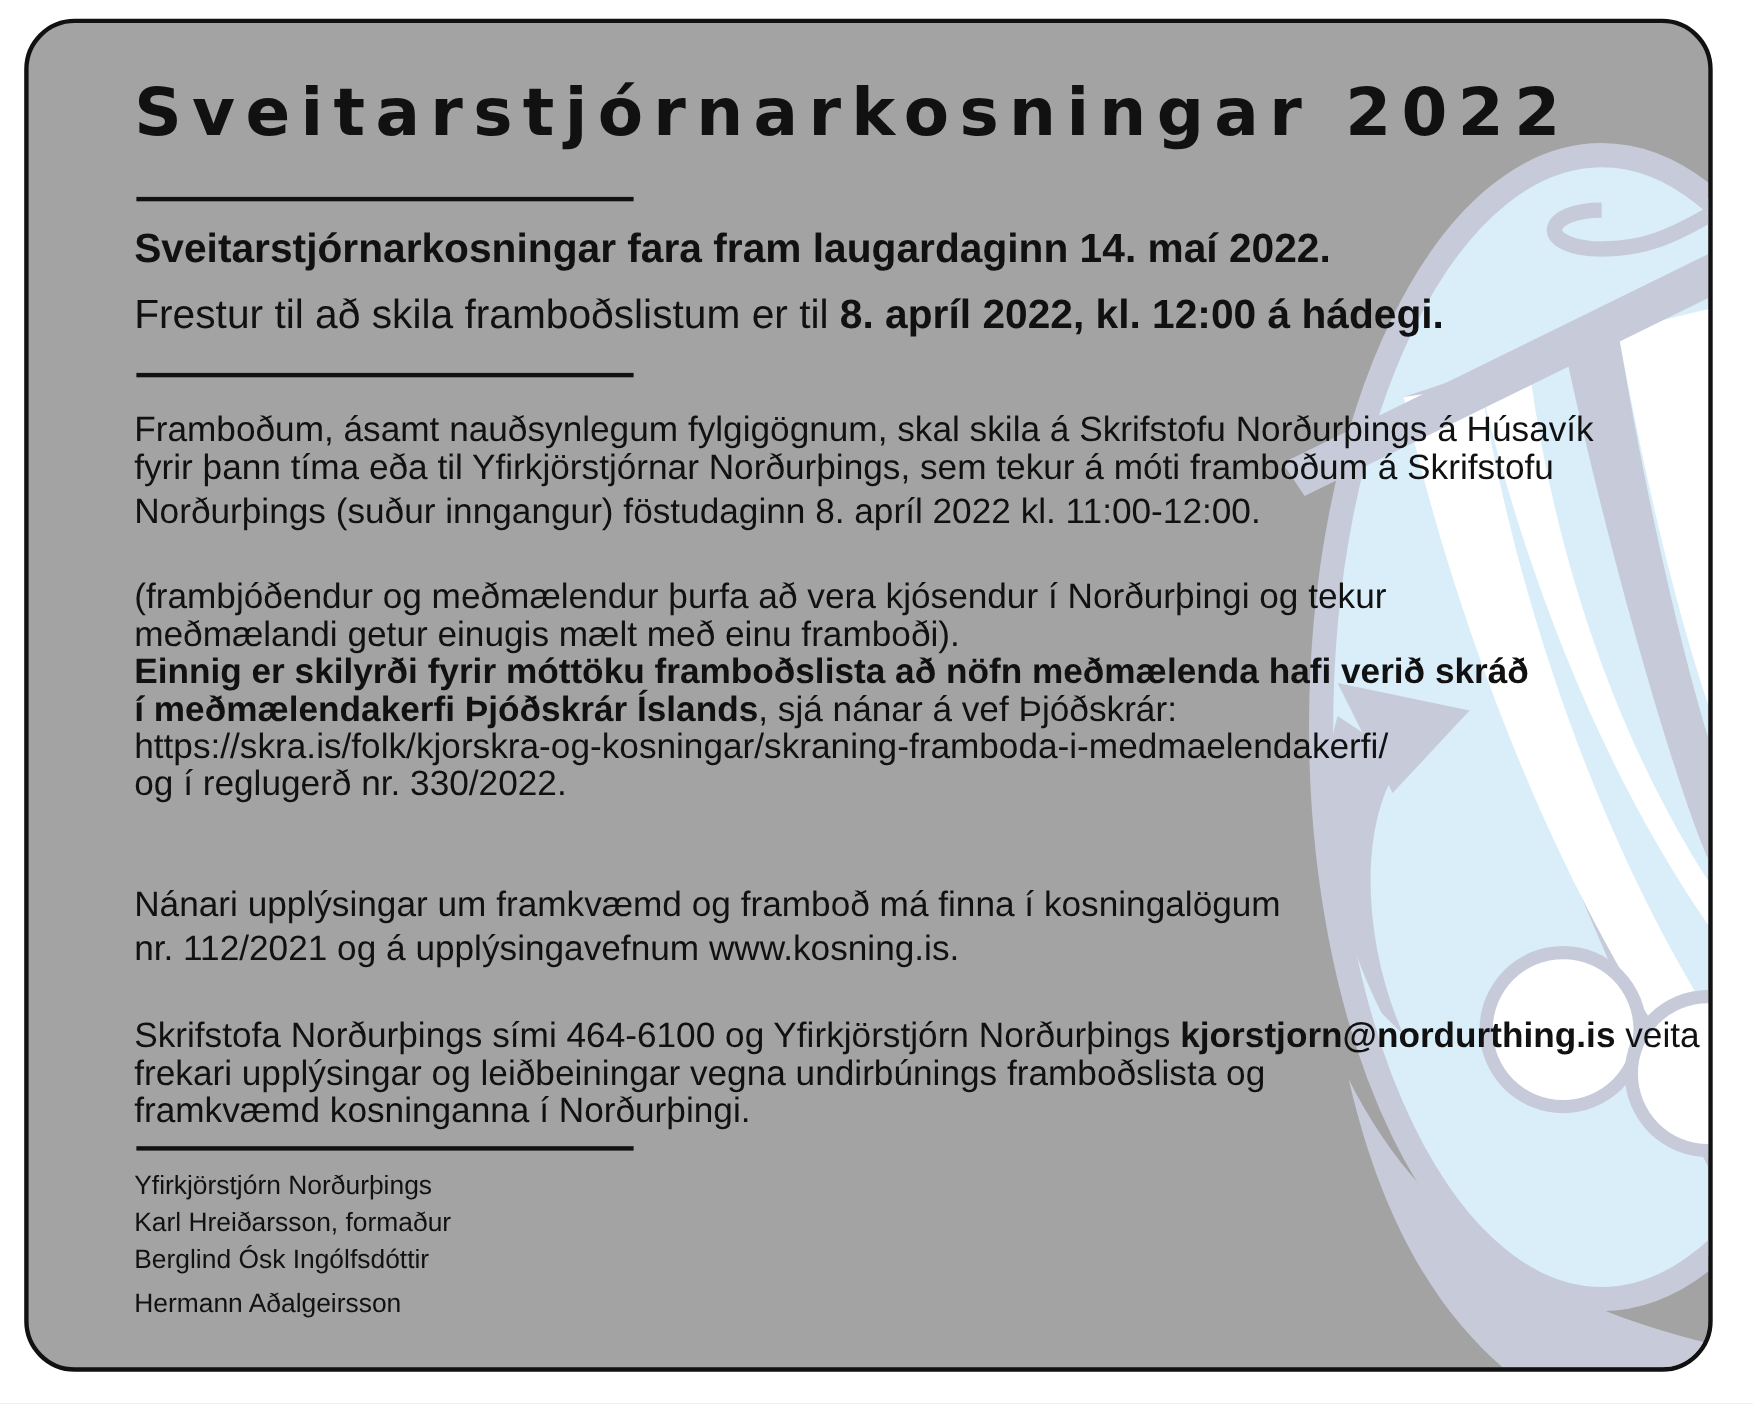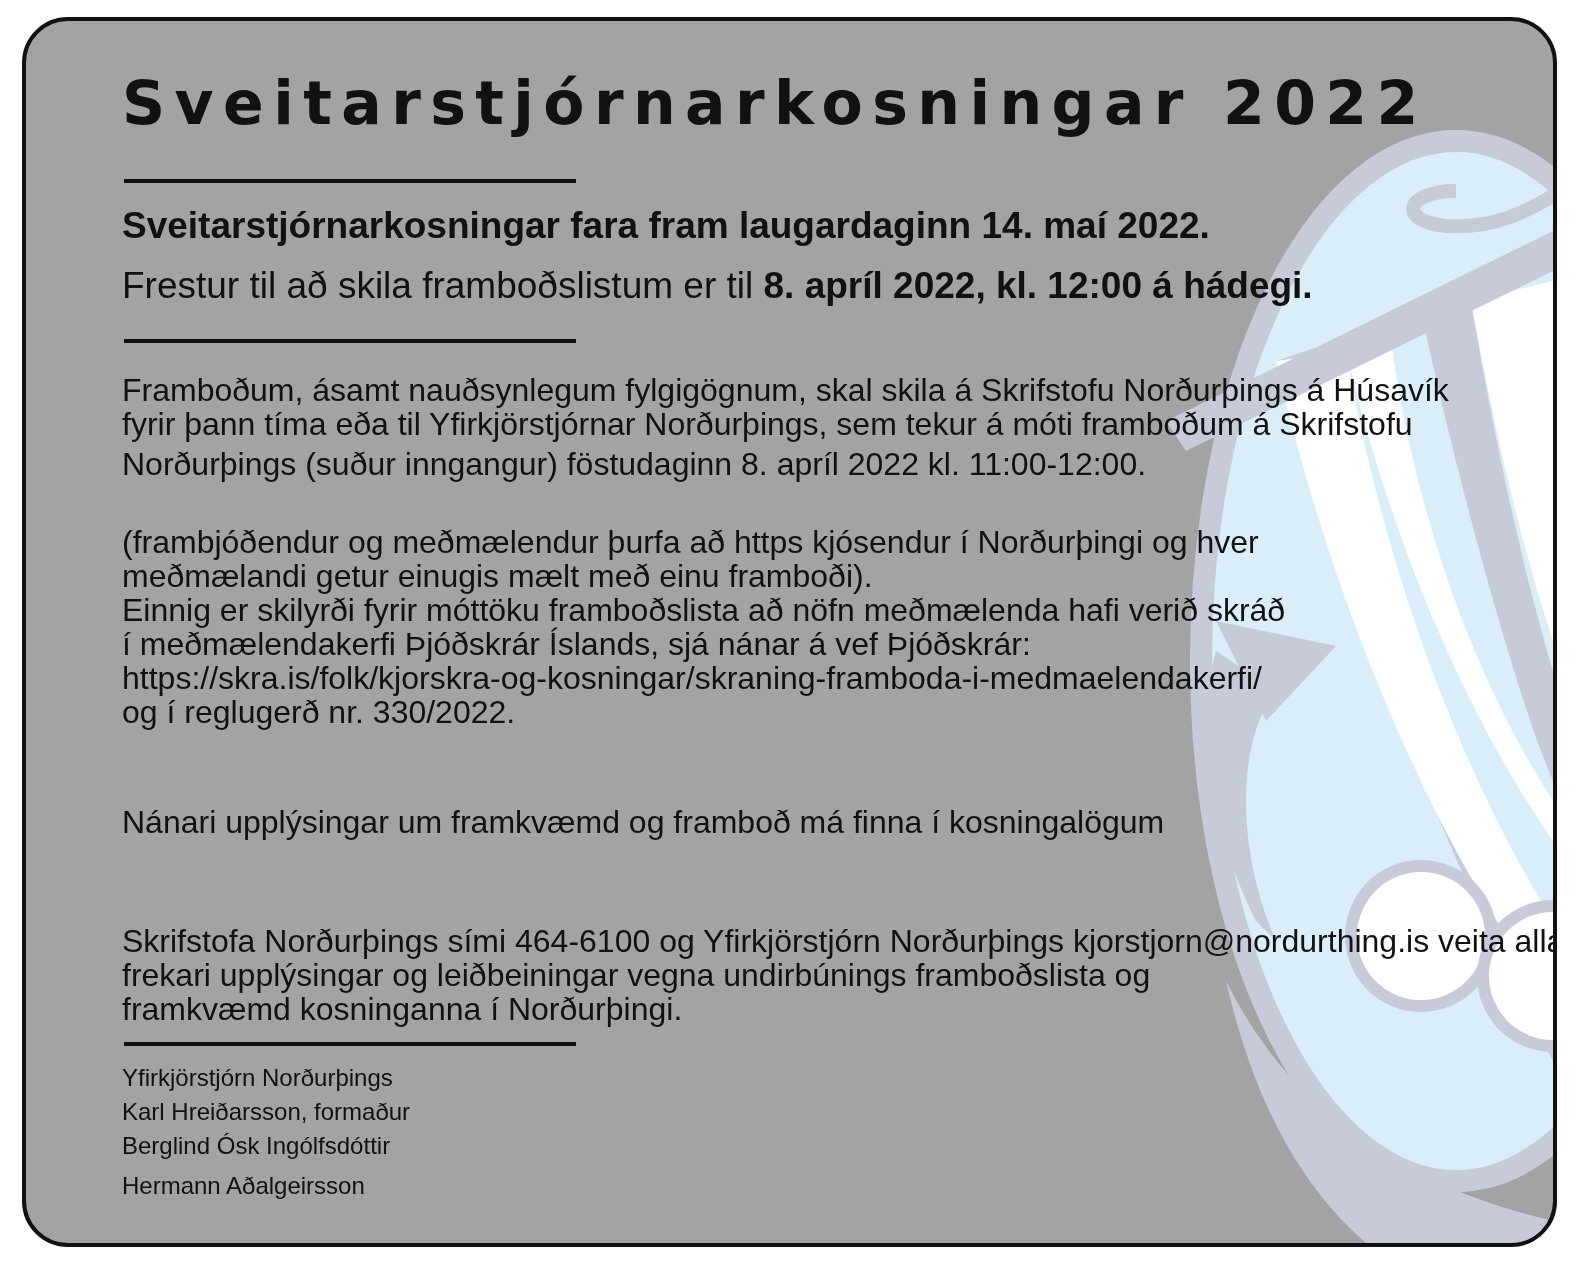--- a/index.html
+++ b/index.html
@@ -13,21 +13,21 @@
   .title {
     position: absolute; top: 52px; left: 0; margin: 0;
     font-size: 60px; font-weight: bold; letter-spacing: 9.4px; line-height: 1;
     font-family: "DejaVu Sans", "Liberation Sans", sans-serif; white-space: nowrap;
   }
   .rule { position: absolute; left: 2px; width: 452px; height: 4px; background: #111111; }
   .lead { position: absolute; left: 0; margin: 0; white-space: nowrap; font-size: 37px; line-height: 1; }
   .lead b { font-weight: bold; }
   .para { position: absolute; left: 0; margin: 0; font-size: 32px; white-space: nowrap; }
   .para .ln { display: block; height: 34px; line-height: 34px; }
-  .para b { font-weight: normal; text-align: center; }
+  .para b { font-weight: bold; text-align: center; }
   .sig { position: absolute; left: 0; margin: 0; font-size: 24px; white-space: nowrap; }
   .sig .ln { display: block; height: 34px; line-height: 34px; }
 </style>
 </head>
 <body>
 
 <div class="frame">
 
   <svg class="emblem" viewBox="0 0 1527 1222">
 
@@ -68,30 +68,31 @@
 
     <div class="rule" style="top:318px;"></div>
 
     <p class="para" style="top:352px;">
       <span class="ln">Framboðum, ásamt nauðsynlegum fylgigögnum, skal skila á Skrifstofu Norðurþings á Húsavík</span>
       <span class="ln">fyrir þann tíma eða til Yfirkjörstjórnar Norðurþings, sem tekur á móti framboðum á Skrifstofu</span>
       <span class="ln" style="margin-top:6px;">Norðurþings (suður inngangur) föstudaginn 8. apríl 2022 kl. 11:00-12:00.</span>
     </p>
 
     <p class="para" style="top:504px;">
-      <span class="ln">(frambjóðendur og meðmælendur þurfa að https kjósendur í Norðurþingi og hver</span>
+      <span class="ln">(frambjóðendur og meðmælendur þurfa að vera kjósendur í Norðurþingi og tekur</span>
       <span class="ln">meðmælandi getur einugis mælt með einu framboði).</span>
       <span class="ln"><b>Einnig er skilyrði fyrir móttöku framboðslista að nöfn meðmælenda hafi verið skráð</b></span>
       <span class="ln"><b>í meðmælendakerfi Þjóðskrár Íslands</b><span>, sjá nánar á vef Þjóðskrár:</span></span>
       <span class="ln">https://skra.is/folk/kjorskra-og-kosningar/skraning-framboda-i-medmaelendakerfi/</span>
       <span class="ln">og í reglugerð nr. 330/2022.</span>
     </p>
 
     <p class="para" style="top:784px;">
       <span class="ln">Nánari upplýsingar um framkvæmd og framboð má finna í kosningalögum</span>
+      <span class="ln" style="margin-top:6px;">nr. 112/2021 og á upplýsingavefnum www.kosning.is.</span>
     </p>
 
     <p class="para" style="top:903px;">
       <span class="ln"><span>Skrifstofa Norðurþings sími 464-6100 og Yfirkjörstjórn Norðurþings </span><b>kjorstjorn@nordurthing.is</b><span> veita allar</span></span>
       <span class="ln">frekari upplýsingar og leiðbeiningar vegna undirbúnings framboðslista og</span>
       <span class="ln">framkvæmd kosninganna í Norðurþingi.</span>
     </p>
 
     <div class="rule" style="top:1021px;"></div>
 

